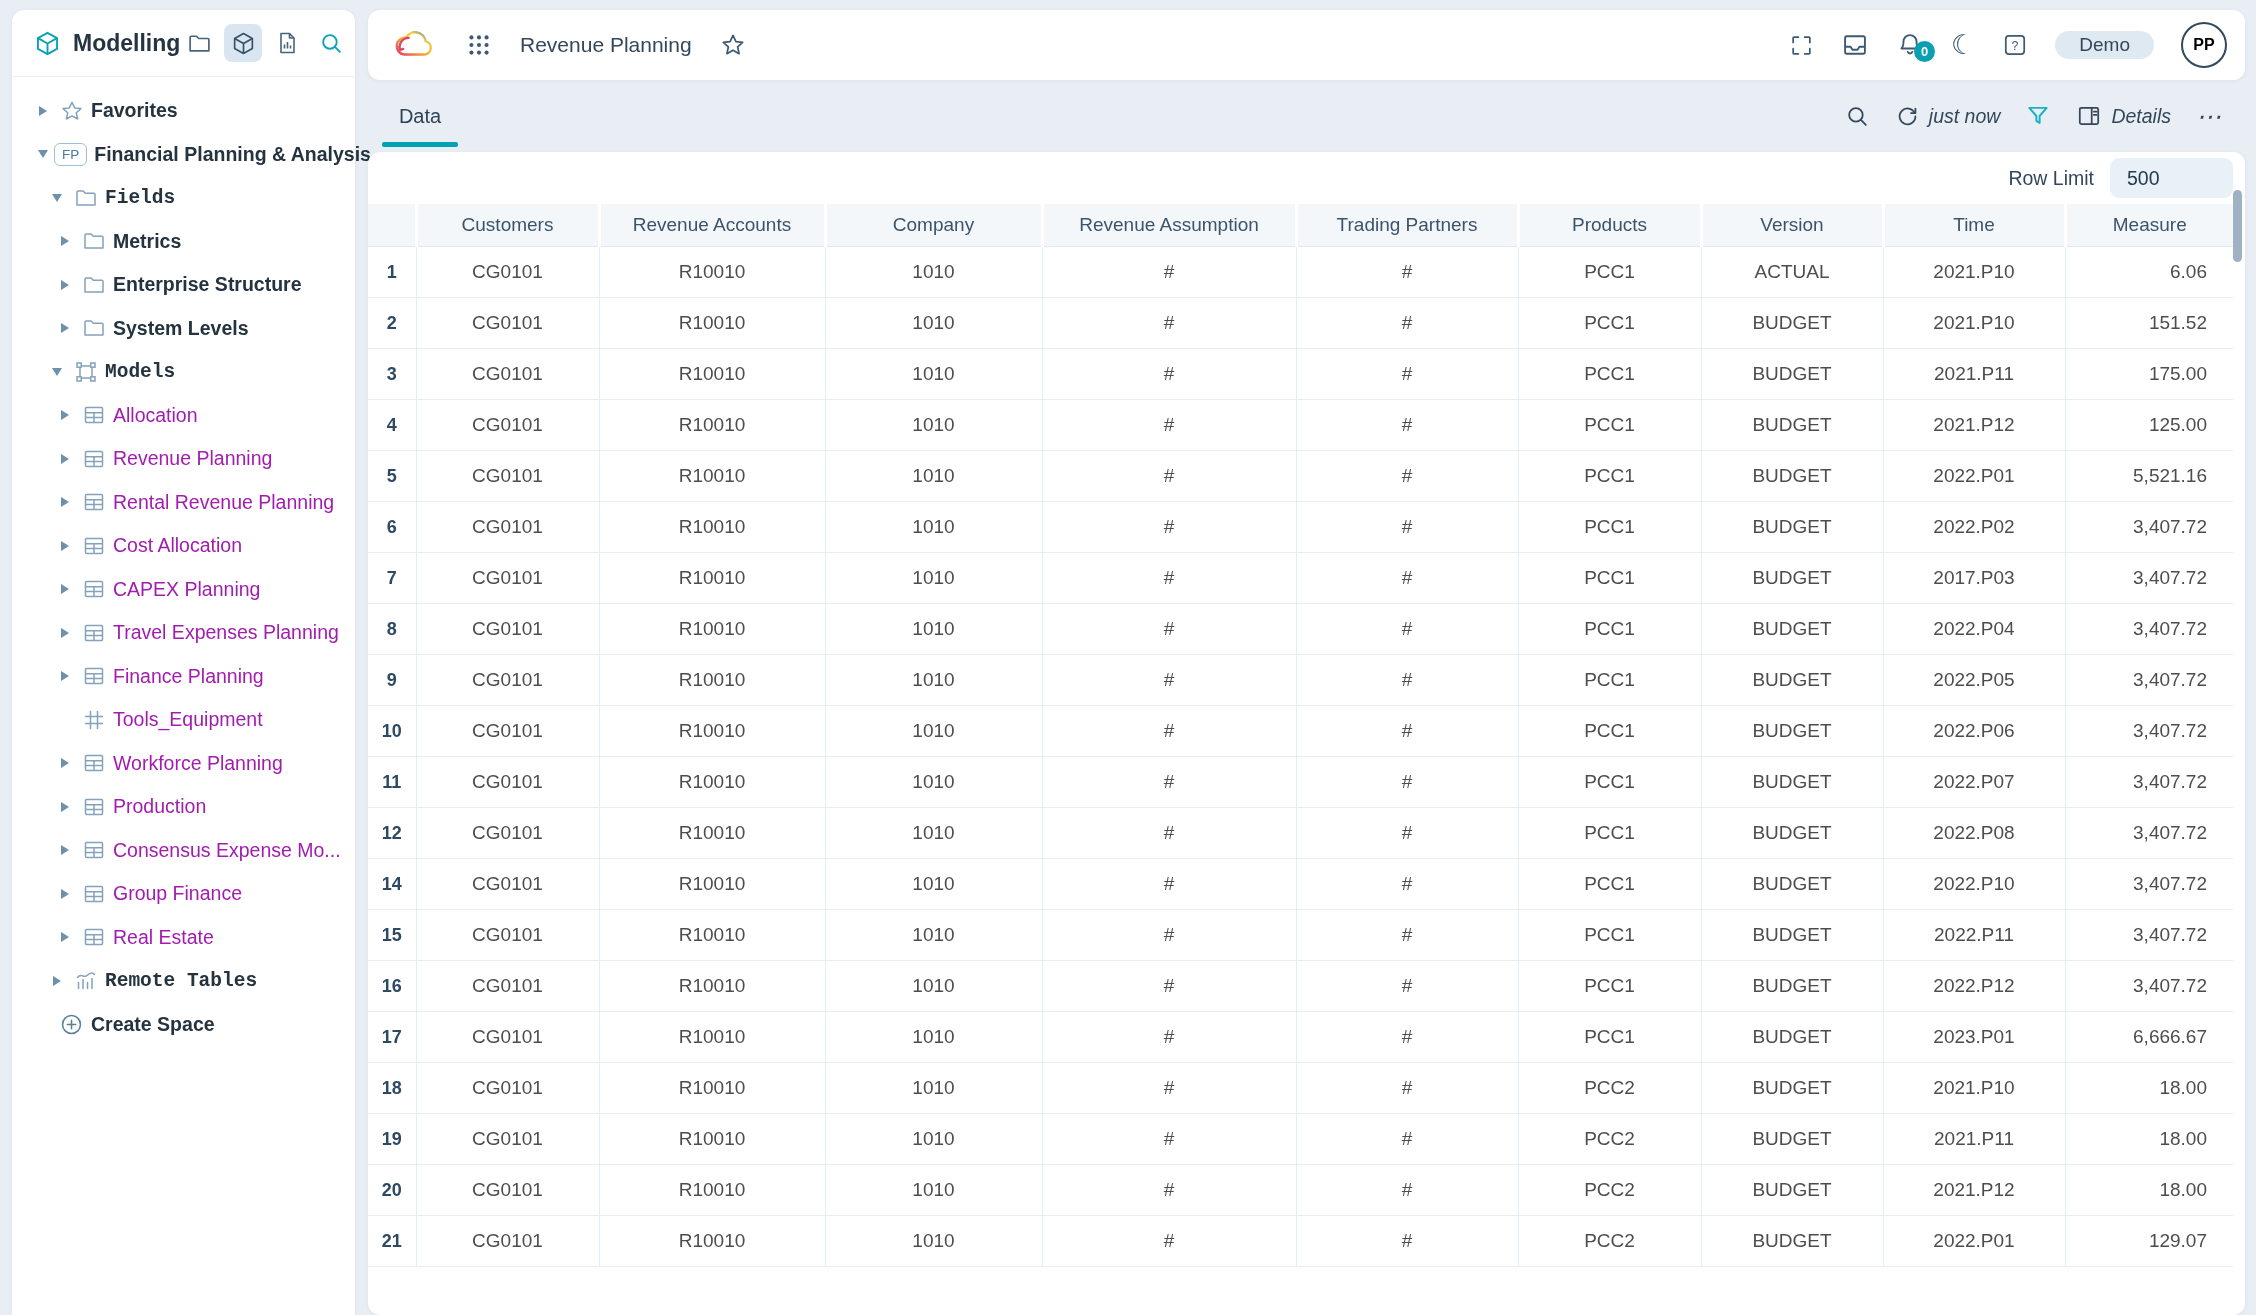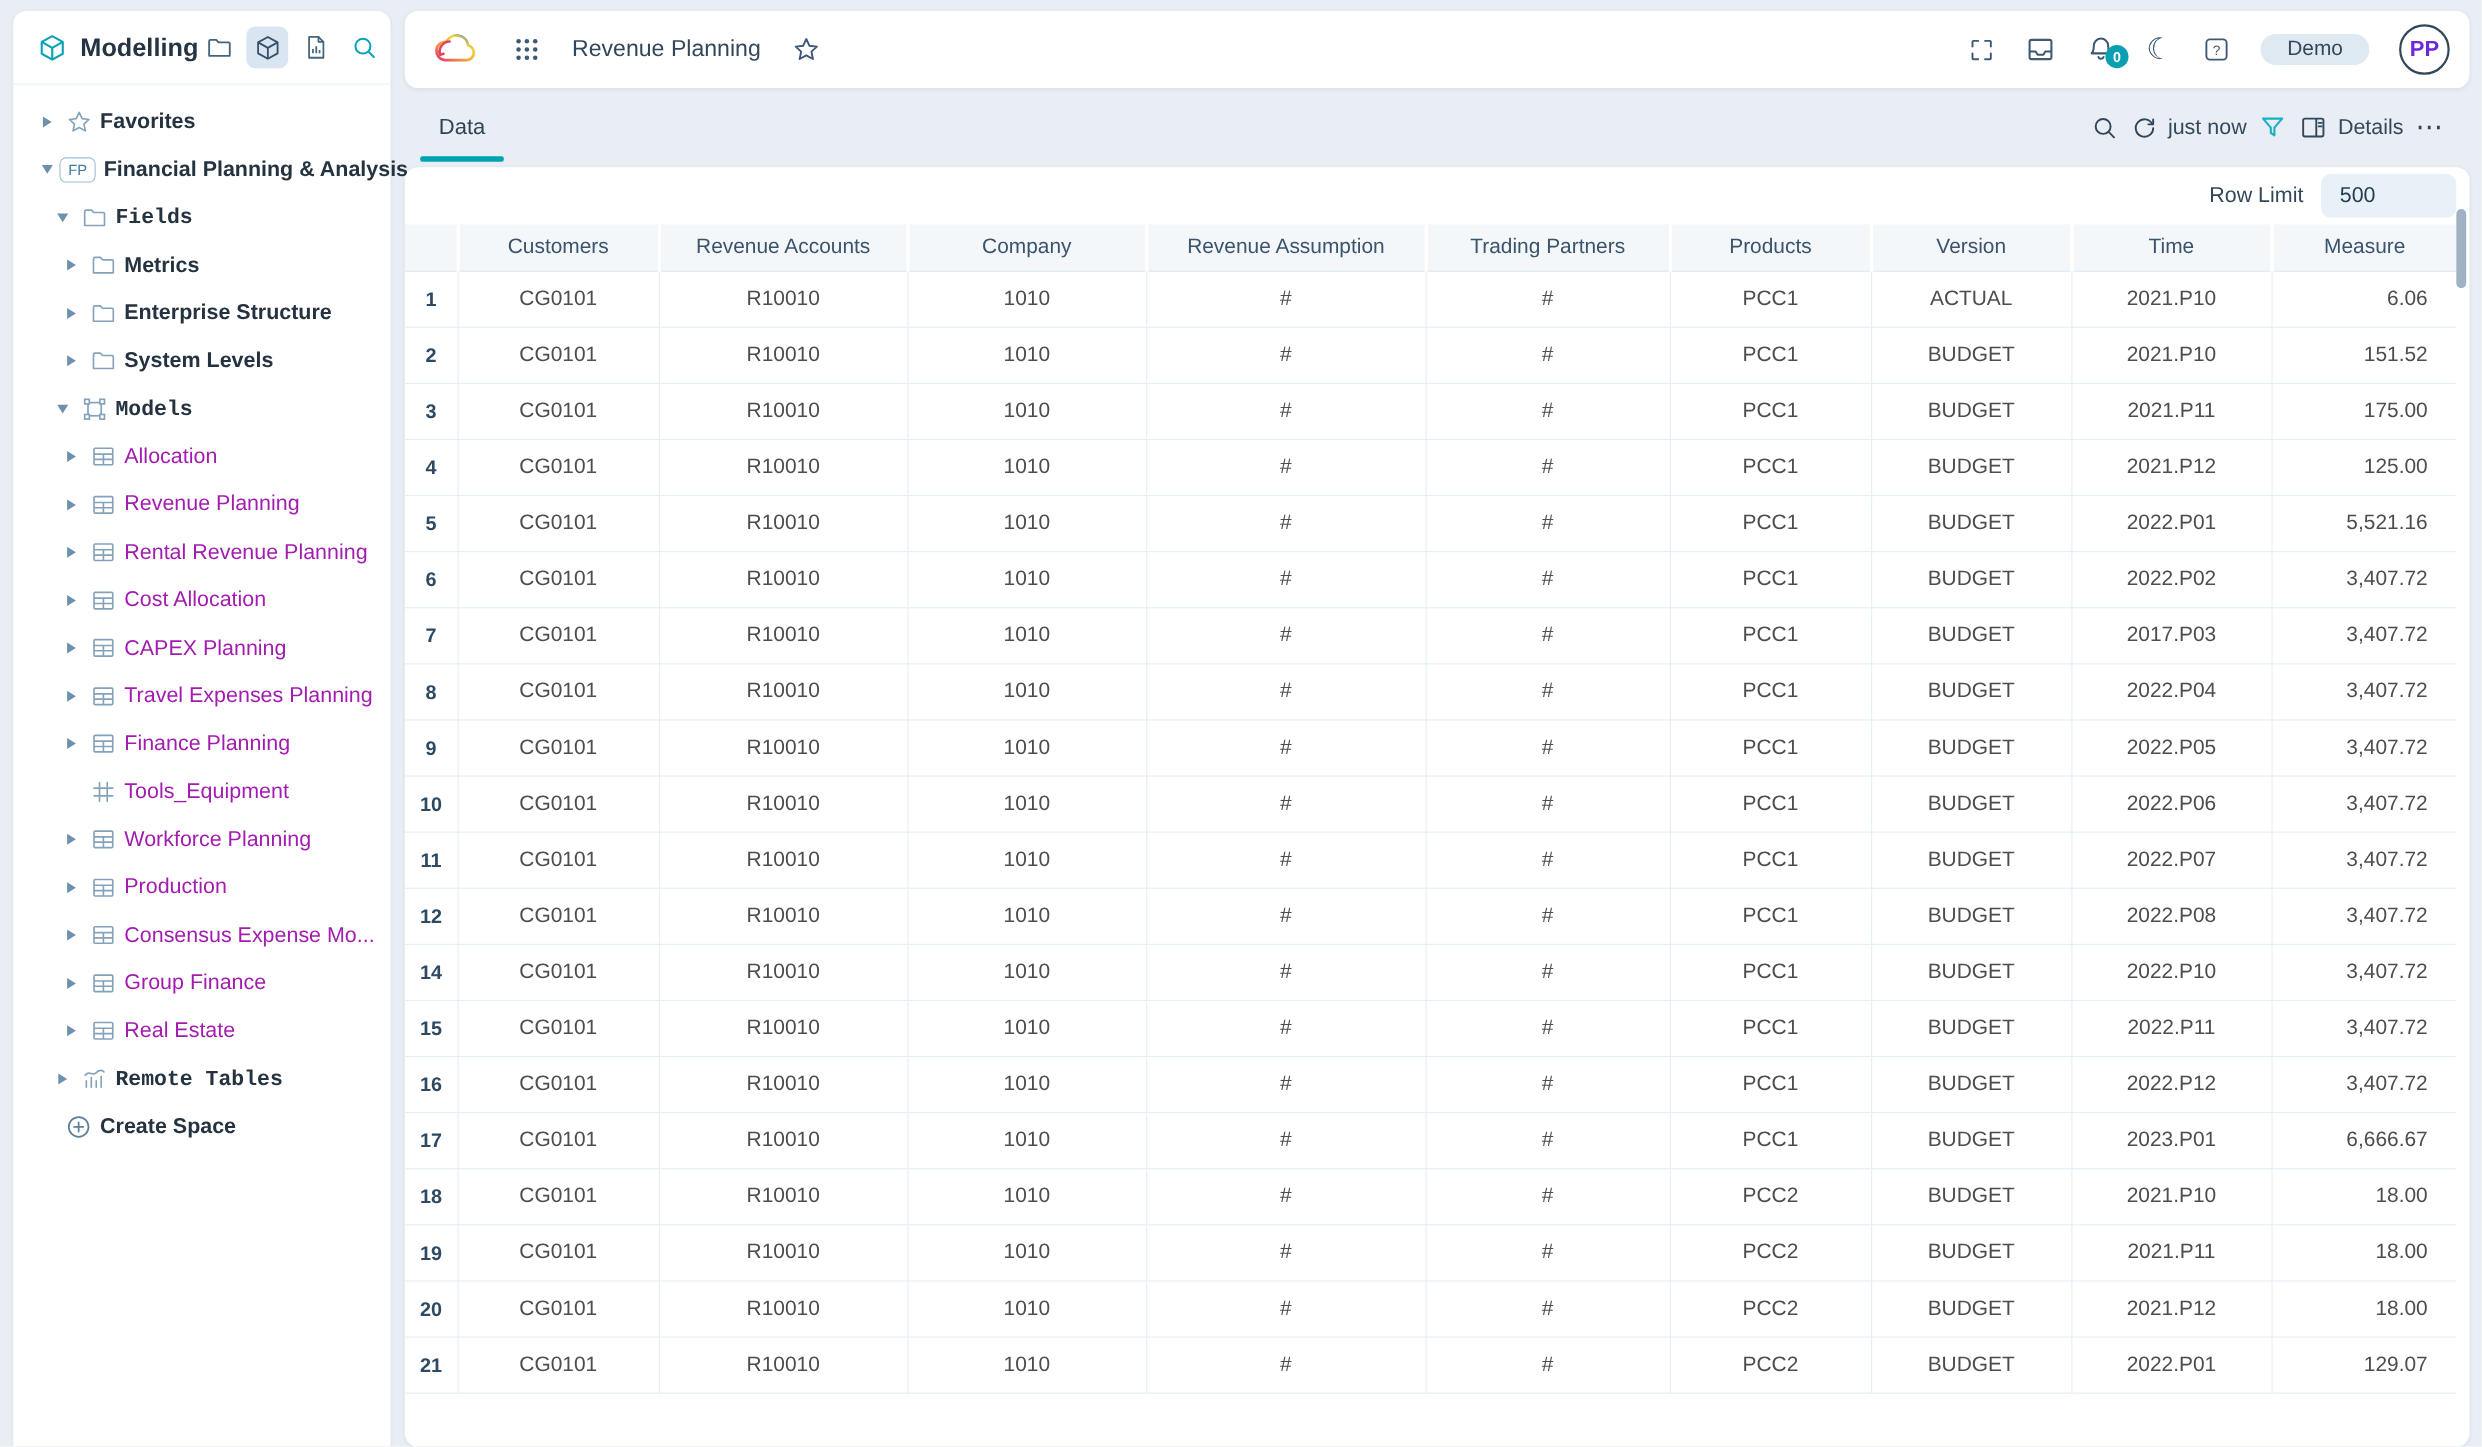--- a/index.html
+++ b/index.html
@@ -36,28 +36,28 @@
   .fp-badge{border:1.5px solid #9cc0da;border-radius:6px;font-size:13.5px;color:#417ca3;padding:3px 7px;font-weight:400;}
 
   
   .main-header{left:368px;top:10px;width:1877px;height:70px;border-radius:12px;display:flex;align-items:center;padding:0;box-sizing:border-box;}
   .mh-left{display:flex;align-items:center;gap:28px;padding-left:24px;}
   .page-title{font-size:21px;color:#33475b;}
   .mh-right{margin-left:auto;display:flex;align-items:center;gap:27px;padding-right:18px;}
   .bell-wrap{position:relative;display:flex;}
   .bell-badge{position:absolute;right:-11px;bottom:-3px;width:21px;height:21px;border-radius:50%;background:#0aa0b2;color:#fff;font-size:13px;font-weight:700;display:flex;align-items:center;justify-content:center;}
   .demo-pill{background:#dfe9f2;border-radius:19px;height:28px;padding:0 24px;display:flex;align-items:center;font-size:19px;color:#33475b;cursor:pointer;}
-  .avatar{width:42px;height:42px;border-radius:50%;border:2.5px solid #33475b;display:flex;align-items:center;justify-content:center;font-size:20px;font-weight:700;color:#6d28d9;background:#fff;cursor:pointer;}
+  .avatar{width:42px;height:42px;border-radius:50%;border:2.5px solid #33475b;display:flex;align-items:center;justify-content:center;font-size:16px;font-weight:700;color:#000000;background:#fff;cursor:pointer;}
   .moon{font-size:27px;color:#3d5973;line-height:1;}
 
   
   .toolbar{position:absolute;left:368px;top:80px;width:1877px;height:72px;display:flex;}
   .tab{margin-left:14px;width:76px;height:100%;position:relative;display:flex;align-items:center;justify-content:center;font-size:20px;color:#2e4356;cursor:pointer;}
   .tab-underline{position:absolute;bottom:5px;left:0;width:100%;height:5px;background:#00a3b4;border-radius:2px;}
-  .tb-right{margin-left:auto;display:flex;align-items:center;gap:11px;padding-right:22px;font-size:19.5px;color:#33475b;}
+  .tb-right{margin-left:auto;display:flex;align-items:center;gap:25px;padding-right:22px;font-size:19.5px;color:#33475b;font-style:italic;}
   .tb-group{display:flex;align-items:center;gap:9px;cursor:pointer;}
   .dots{font-size:25px;color:#33475b;letter-spacing:2px;cursor:pointer;}
 
   
   .table-card{left:368px;top:152px;width:1877px;height:1163px;border-radius:12px;overflow:hidden;}
   .rowlimit-bar{height:52px;display:flex;align-items:center;justify-content:flex-end;gap:16px;padding-right:12px;}
   .rowlimit-label{font-size:19.5px;color:#33475b;}
   .rowlimit-input{width:106px;height:40px;background:#e9f1f8;border-radius:9px;display:flex;align-items:center;padding-left:17px;font-size:19.5px;color:#243b50;cursor:text;}
 
   table.grid{border-collapse:collapse;table-layout:fixed;width:1865px;}

